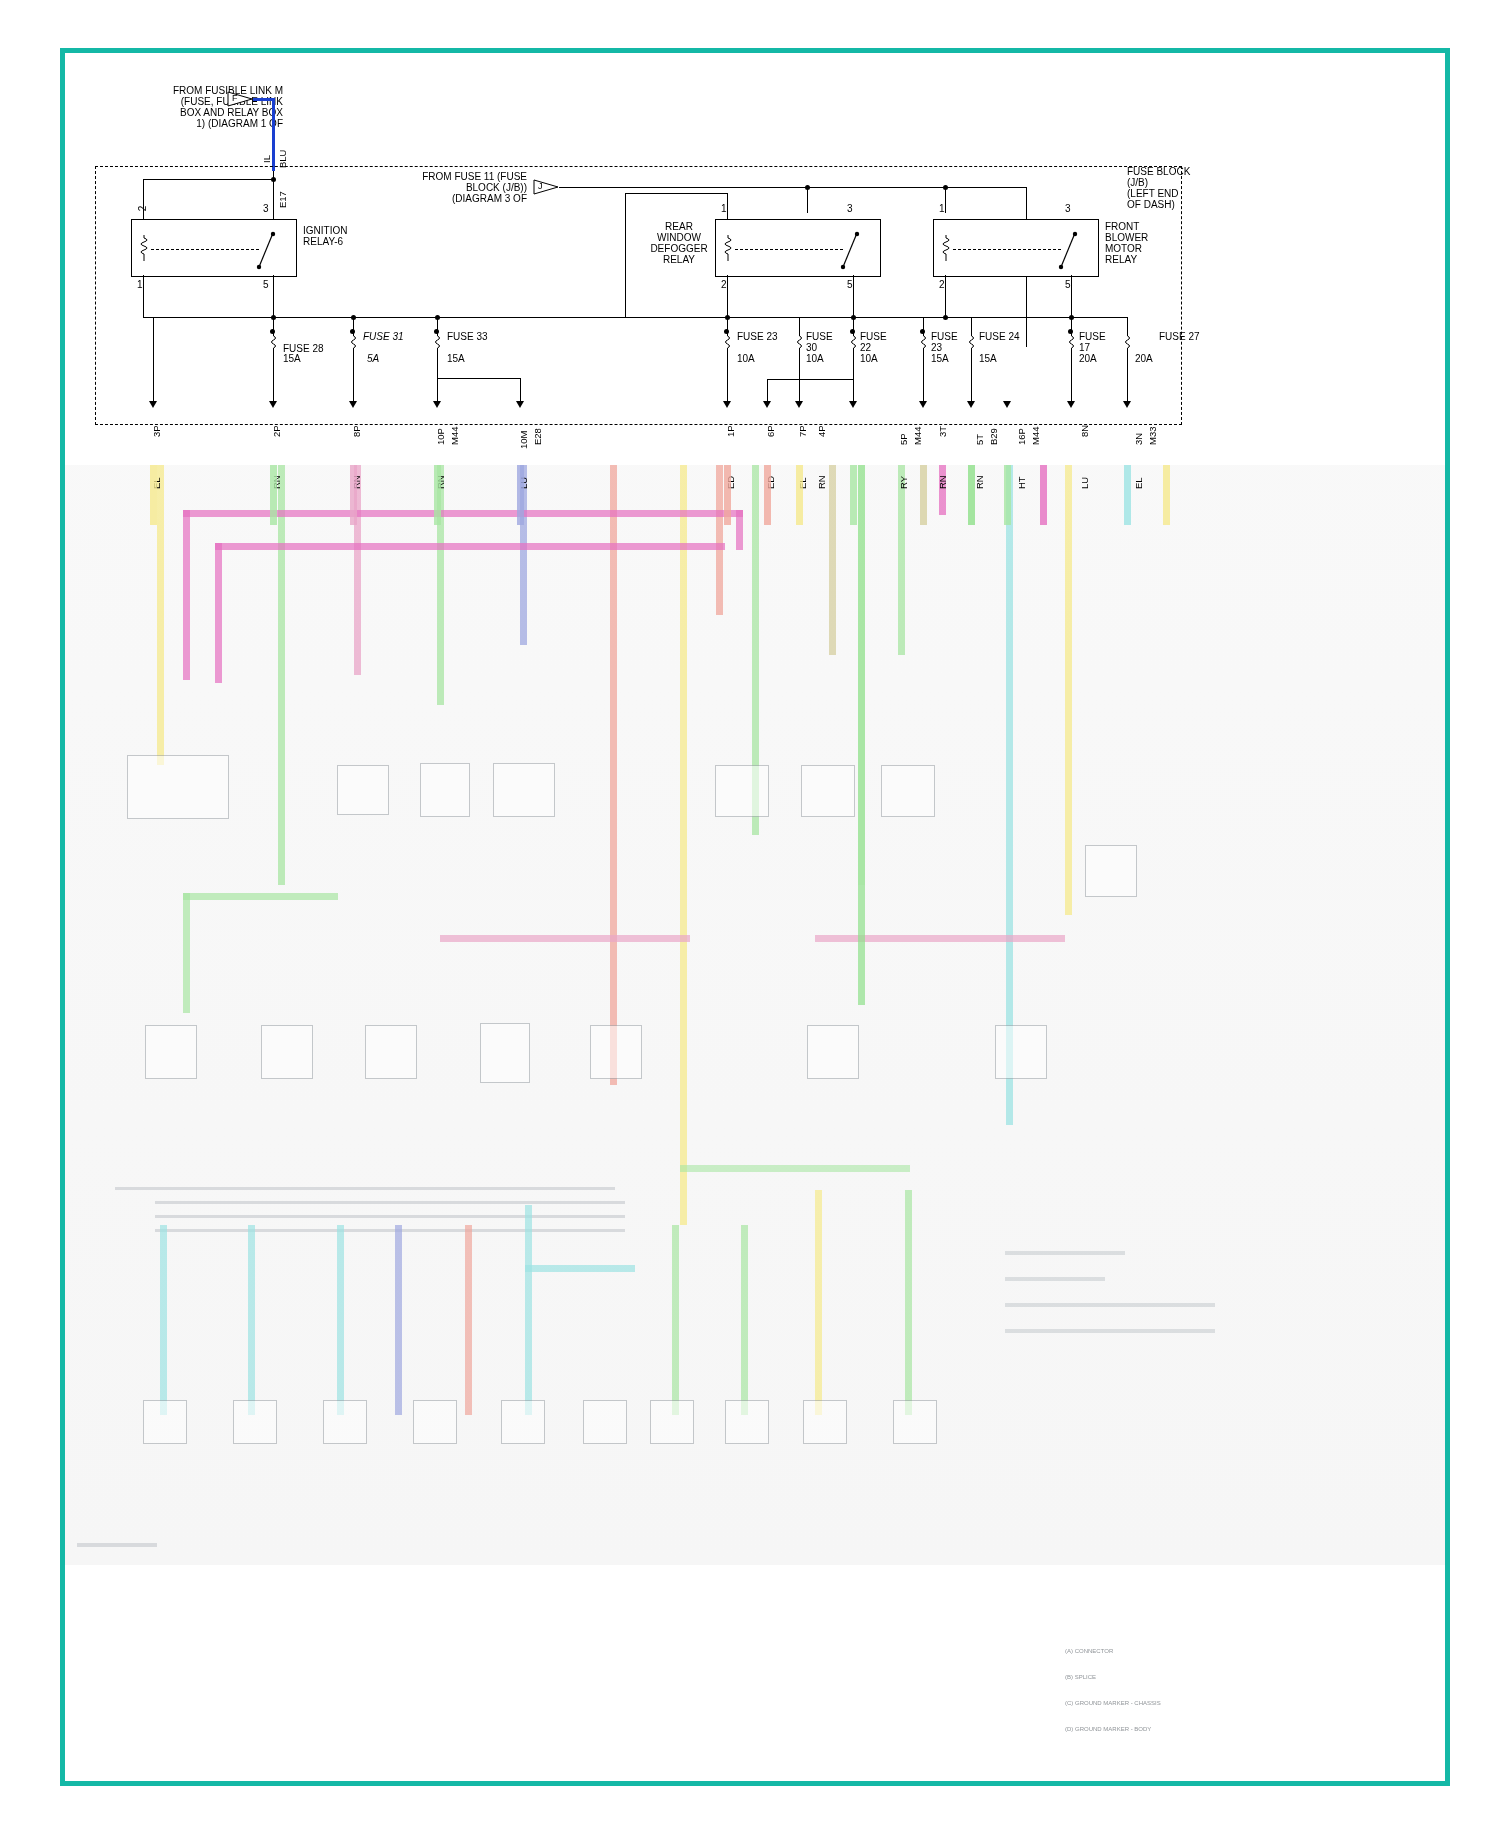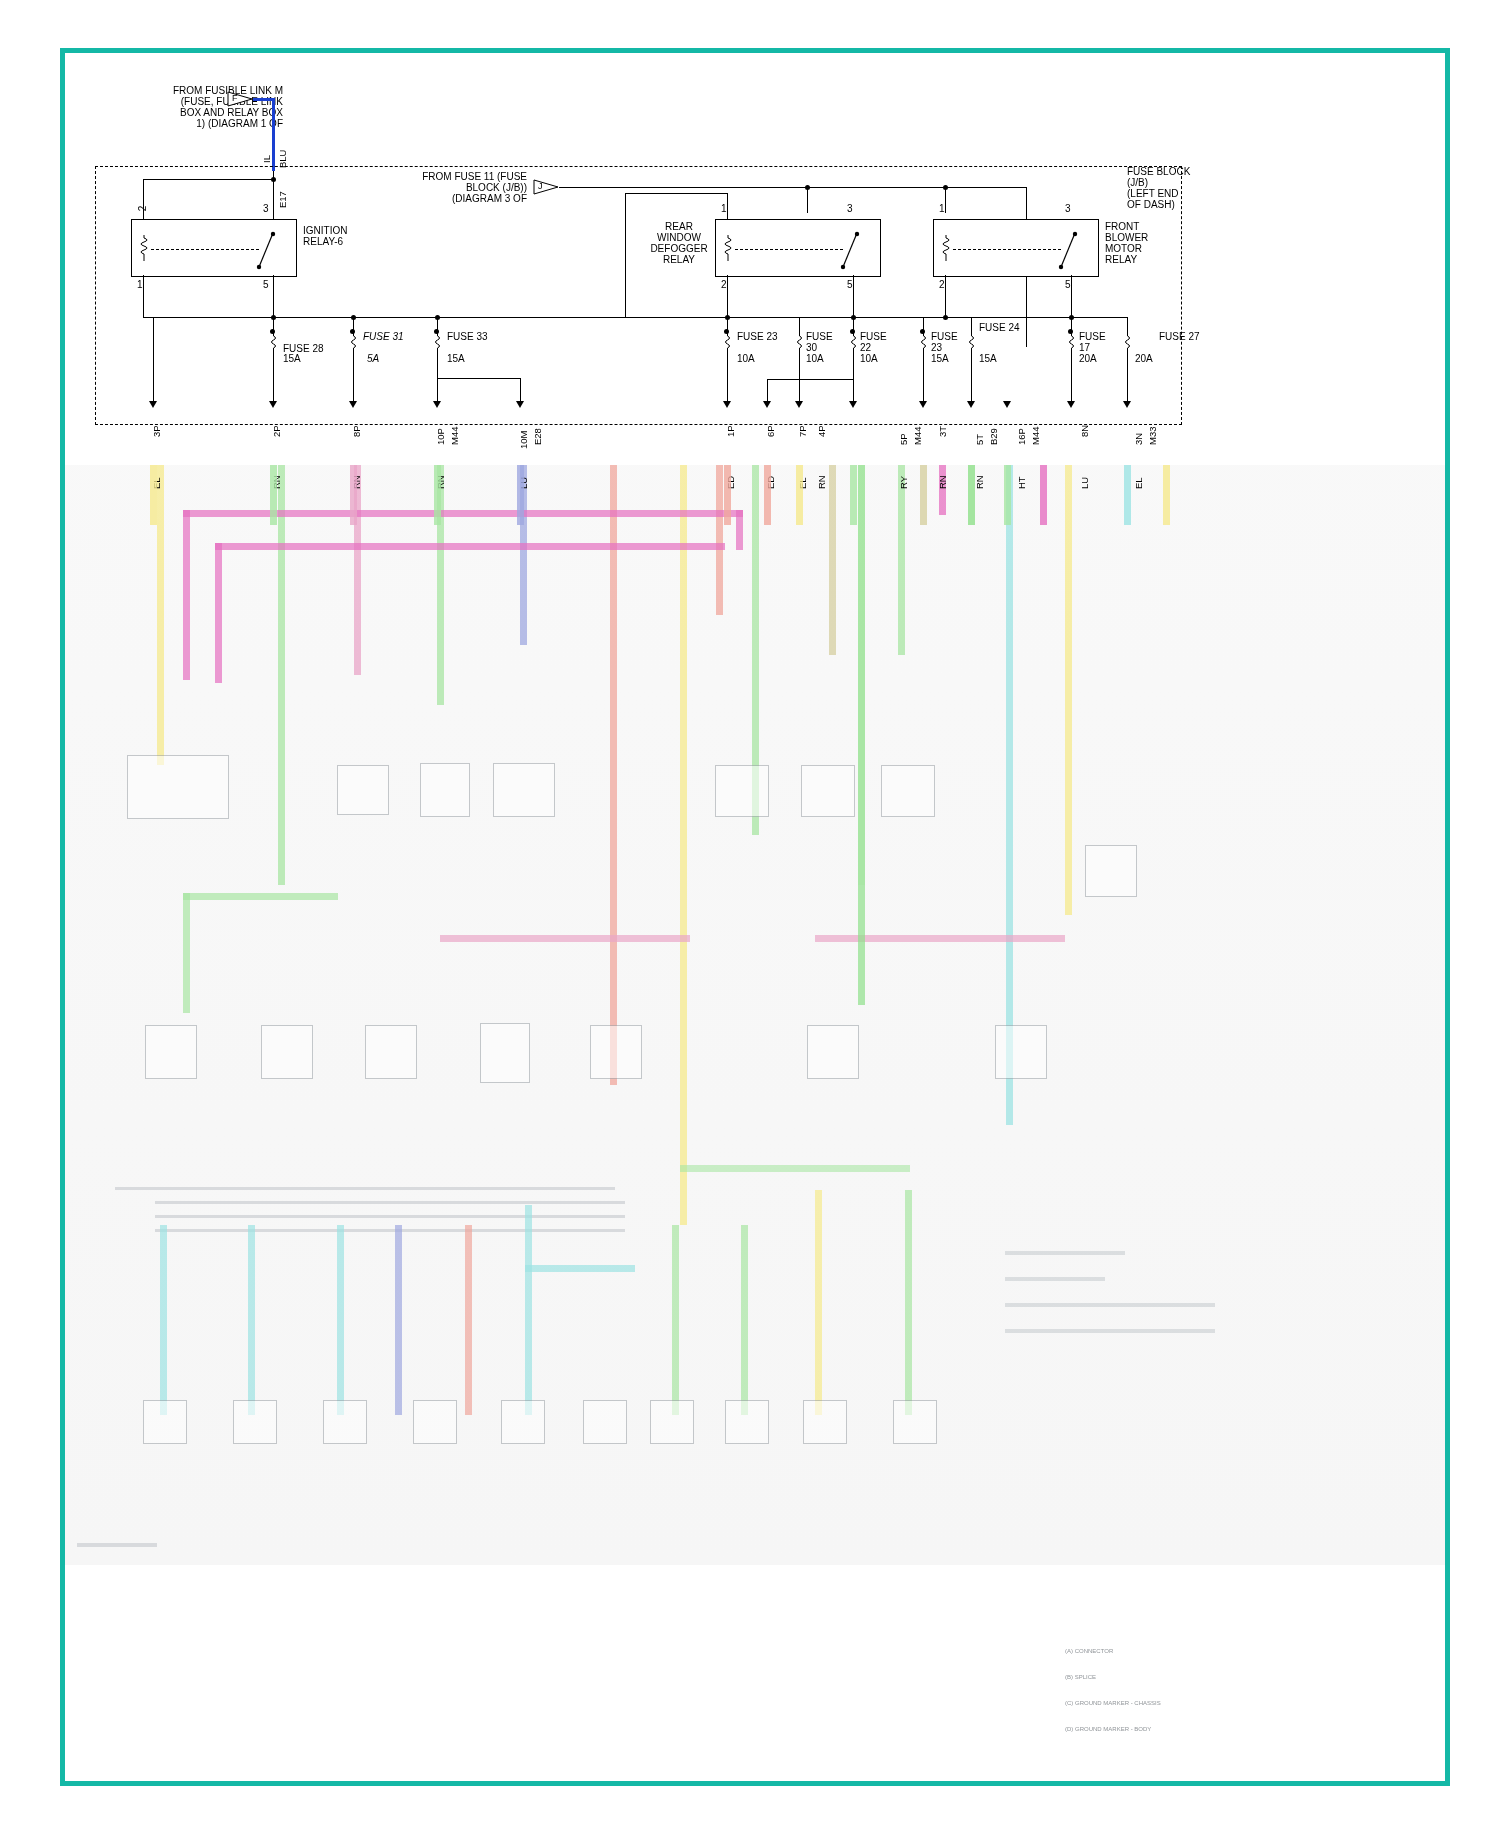--- a/index.html
+++ b/index.html
@@ -344,21 +344,21 @@
 23</div>
   <div class="lbl" style="left:866px;top:300px;">15A</div>
 
   <div class="vline" style="left:906px;top:264px;height:16px;"></div>
   <div class="fuse" style="left:903px;top:280px;">
     <svg width="7" height="20" viewBox="0 0 7 20">
         <path d="M3.5 0 V3 q4 2 0 4 q-4 2 0 4 q4 2 0 4 V20" fill="none" stroke="#000" stroke-width="1"></path>
       </svg>
   </div>
   <div class="vline" style="left:906px;top:300px;height:48px;"></div>
-  <div class="lbl" style="left:914px;top:269px;">FUSE 24</div>
+  <div class="lbl" style="left:914px;top:278px;">FUSE 24</div>
   <div class="lbl" style="left:914px;top:300px;">15A</div>
 
   <div class="vline" style="left:1006px;top:264px;height:16px;"></div>
   <div class="fuse" style="left:1003px;top:280px;">
     <svg width="7" height="20" viewBox="0 0 7 20">
         <path d="M3.5 0 V3 q4 2 0 4 q-4 2 0 4 q4 2 0 4 V20" fill="none" stroke="#000" stroke-width="1"></path>
       </svg>
   </div>
   <div class="dot" style="left:1003px;top:276px;"></div>
   <div class="vline" style="left:1006px;top:300px;height:48px;"></div>

